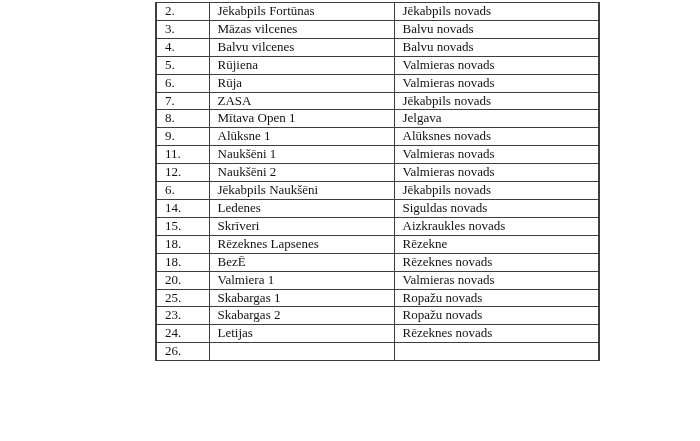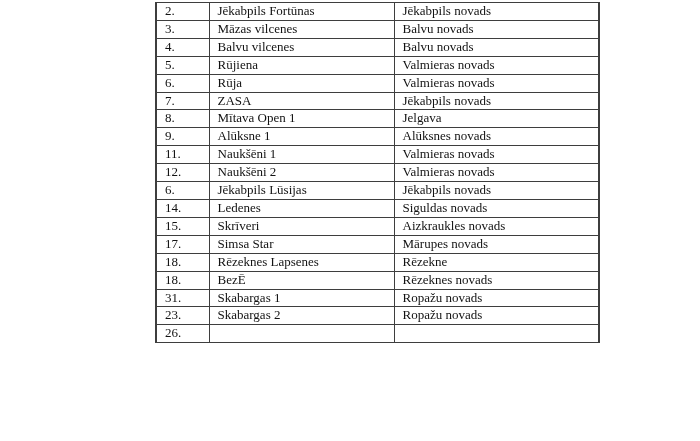--- a/index.html
+++ b/index.html
@@ -124,69 +124,74 @@
   </tr>
 
   <tr>
     <td>12.</td>
     <td>Naukšēni 2</td>
     <td>Valmieras novads</td>
   </tr>
 
   <tr>
     <td>6.</td>
-    <td>Jēkabpils Lūsijas</td>
+    <td>Jēkabpils Naukšēni</td>
     <td>Jēkabpils novads</td>
   </tr>
 
   <tr>
     <td>14.</td>
     <td>Ledenes</td>
     <td>Siguldas novads</td>
   </tr>
 
   <tr>
     <td>15.</td>
     <td>Skrīveri</td>
     <td>Aizkraukles novads</td>
   </tr>
 
 
-  <tr>
-    <td>17.</td>
-    <td>Simsa Star</td>
-    <td>Mārupes novads</td>
-  </tr>
 
   <tr>
     <td>18.</td>
     <td>Rēzeknes Lapsenes</td>
     <td>Rēzekne</td>
   </tr>
 
   <tr>
     <td>18.</td>
     <td>BezĒ</td>
     <td>Rēzeknes novads</td>
   </tr>
 
-
-
-  <tr>
-    <td>31.</td>
+  <tr>
+    <td>20.</td>
+    <td>Valmiera 1</td>
+    <td>Valmieras novads</td>
+  </tr>
+
+
+  <tr>
+    <td>25.</td>
     <td>Skabargas 1</td>
     <td>Ropažu novads</td>
   </tr>
 
   <tr>
     <td>23.</td>
     <td>Skabargas 2</td>
     <td>Ropažu novads</td>
   </tr>
 
+  <tr>
+    <td>24.</td>
+    <td>Letijas</td>
+    <td>Rēzeknes novads</td>
+  </tr>
 
 
   <tr>
     <td>26.</td>
     <td></td>
     <td></td>
   </tr>
 </tbody>
     </table>
   </div>

